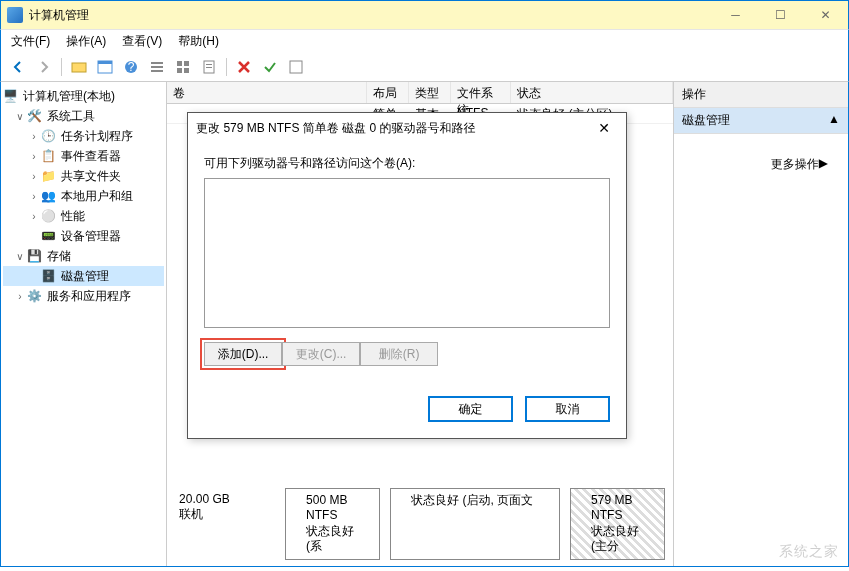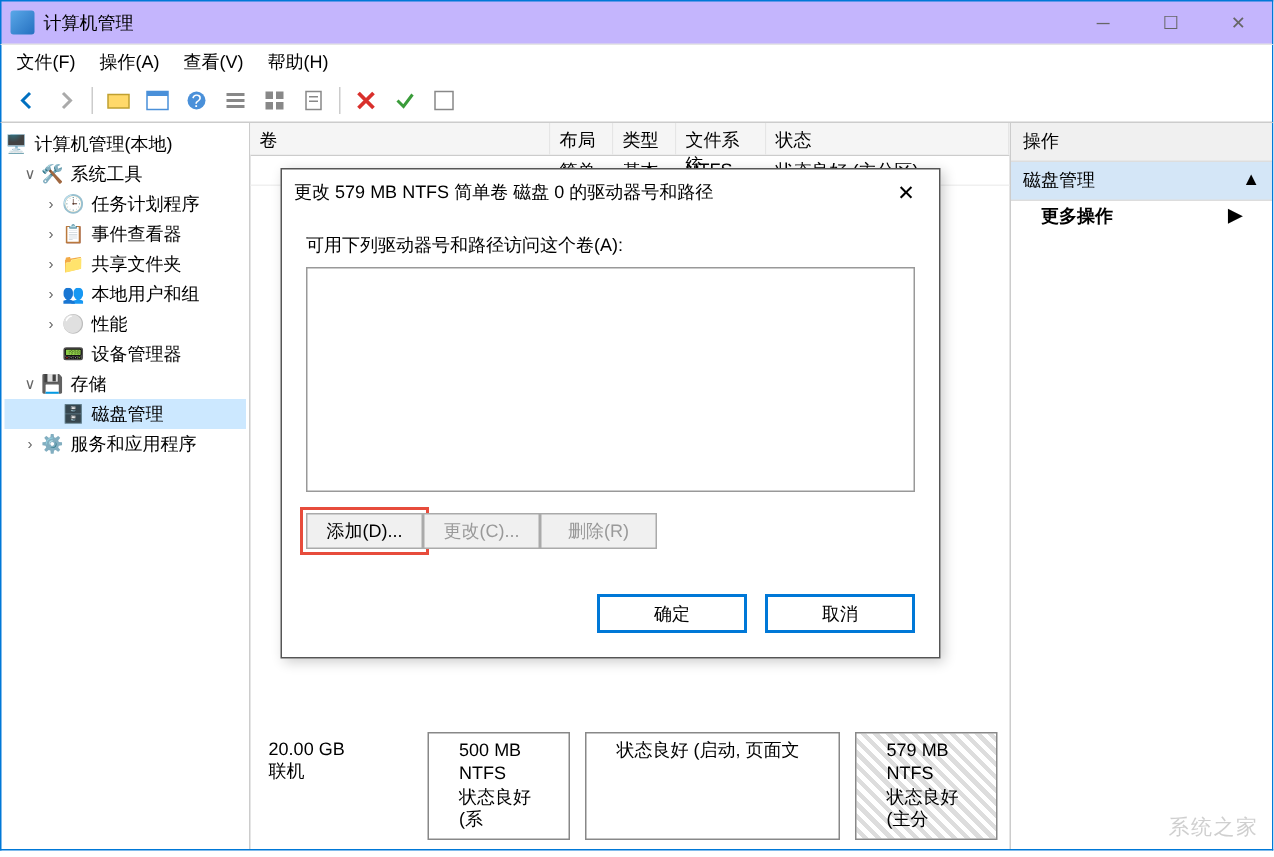--- a/index.html
+++ b/index.html
@@ -1,18 +1,18 @@
 <!DOCTYPE html>
 <html><head>
   <meta charset="utf-8">
   <style>
     * { box-sizing: border-box; margin: 0; padding: 0; font-family: "Microsoft YaHei", "Segoe UI", sans-serif; font-size: 12px; }
     body { background: #fff; width: 849px; height: 571px; overflow: hidden; }
     
-    .titlebar { height: 30px; background: #c4b5fd; border: 1px solid #0078d7; border-bottom: 1px solid #e5e5e5; display: flex; align-items: center; }
+    .titlebar { height: 30px; background: #fef9c3; border: 1px solid #0078d7; border-bottom: 1px solid #e5e5e5; display: flex; align-items: center; }
     .titlebar-icon { width: 16px; height: 16px; margin: 0 6px; background: linear-gradient(135deg,#5aa8e8,#2570c0); border-radius: 2px; }
     .titlebar-title { flex: 1; }
     .titlebar-btns { display: flex; }
     .titlebar-btn { width: 45px; height: 28px; display: flex; align-items: center; justify-content: center; color: #666; cursor: pointer; }
     
     .menubar { height: 22px; padding: 2px 4px; border-left: 1px solid #0078d7; border-right: 1px solid #0078d7; display: flex; gap: 4px; align-items: center; }
     .menu-item { padding: 2px 6px; cursor: pointer; }
     
     .toolbar { height: 30px; padding: 3px 6px; border-left: 1px solid #0078d7; border-right: 1px solid #0078d7; border-bottom: 1px solid #ccc; display: flex; align-items: center; gap: 4px; }
     .tool-btn { width: 22px; height: 22px; display: flex; align-items: center; justify-content: center; cursor: pointer; }
@@ -34,36 +34,36 @@
     .list-cell { padding: 2px 6px; overflow: hidden; white-space: nowrap; }
     
     .disk-info { padding: 6px 8px; }
     .partition { border: 1px solid #888; padding: 4px 20px; font-size: 11px; line-height: 1.3; }
     .legend { padding: 4px 8px; display: flex; gap: 12px; align-items: center; font-size: 11px; }
     .legend-box { width: 12px; height: 12px; display: inline-block; vertical-align: middle; margin-right: 4px; }
     
     .actions-panel { width: 190px; border-left: 1px solid #ccc; }
     .actions-header { background: #f0f0f0; padding: 4px 8px; border-bottom: 1px solid #ddd; font-weight: 500; }
     .actions-group { background: #d4e6f7; padding: 4px 8px; display: flex; justify-content: space-between; border-bottom: 1px solid #ddd; }
-    .actions-item { padding: 2px 20px; cursor: pointer; display: flex; justify-content: space-between; font-weight: bold; }
+    .actions-item { padding: 22px 20px; cursor: pointer; display: flex; justify-content: flex-end; }
     
     
     .dialog { position: absolute; left: 20px; top: 30px; width: 440px; background: #fff; border: 1px solid #555; box-shadow: 2px 2px 8px rgba(0,0,0,0.2); z-index: 100; }
     .dialog-title { height: 30px; display: flex; align-items: center; padding: 0 8px; }
     .dialog-title-text { flex: 1; }
     .dialog-close { width: 28px; text-align: center; cursor: pointer; font-size: 14px; }
     .dialog-body { padding: 12px 16px 16px; }
     .dialog-label { margin-bottom: 6px; }
     .dialog-listbox { width: 100%; height: 150px; border: 1px solid #999; background: #fff; }
     .dialog-btns1 { display: flex; gap: 0; margin-top: 14px; }
     .dialog-btn { width: 78px; height: 24px; border: 1px solid #aaa; background: #f0f0f0; display: flex; align-items: center; justify-content: center; cursor: pointer; }
     .dialog-btn.disabled { color: #999; }
     .dialog-btn.highlighted { outline: 2px solid #e74c3c; outline-offset: 2px; }
     .dialog-btns2 { display: flex; justify-content: flex-end; gap: 12px; margin-top: 30px; }
-    .dialog-btn2 { width: 100px; height: 26px; border: 2px solid #0078d7; background: #fff; display: flex; align-items: center; justify-content: center; cursor: pointer; color: #000; }
+    .dialog-btn2 { width: 85px; height: 26px; border: 2px solid #0078d7; background: #fff; display: flex; align-items: center; justify-content: center; cursor: pointer; color: #000; }
     
     .watermark { position: absolute; right: 10px; bottom: 10px; opacity: 0.4; font-size: 14px; color: #888; letter-spacing: 1px; pointer-events: none; }
   </style>
 </head>
 <body>
 
 <div class="titlebar">
   <div class="titlebar-icon"></div>
   <div class="titlebar-title">计算机管理</div>
   <div class="titlebar-btns">

